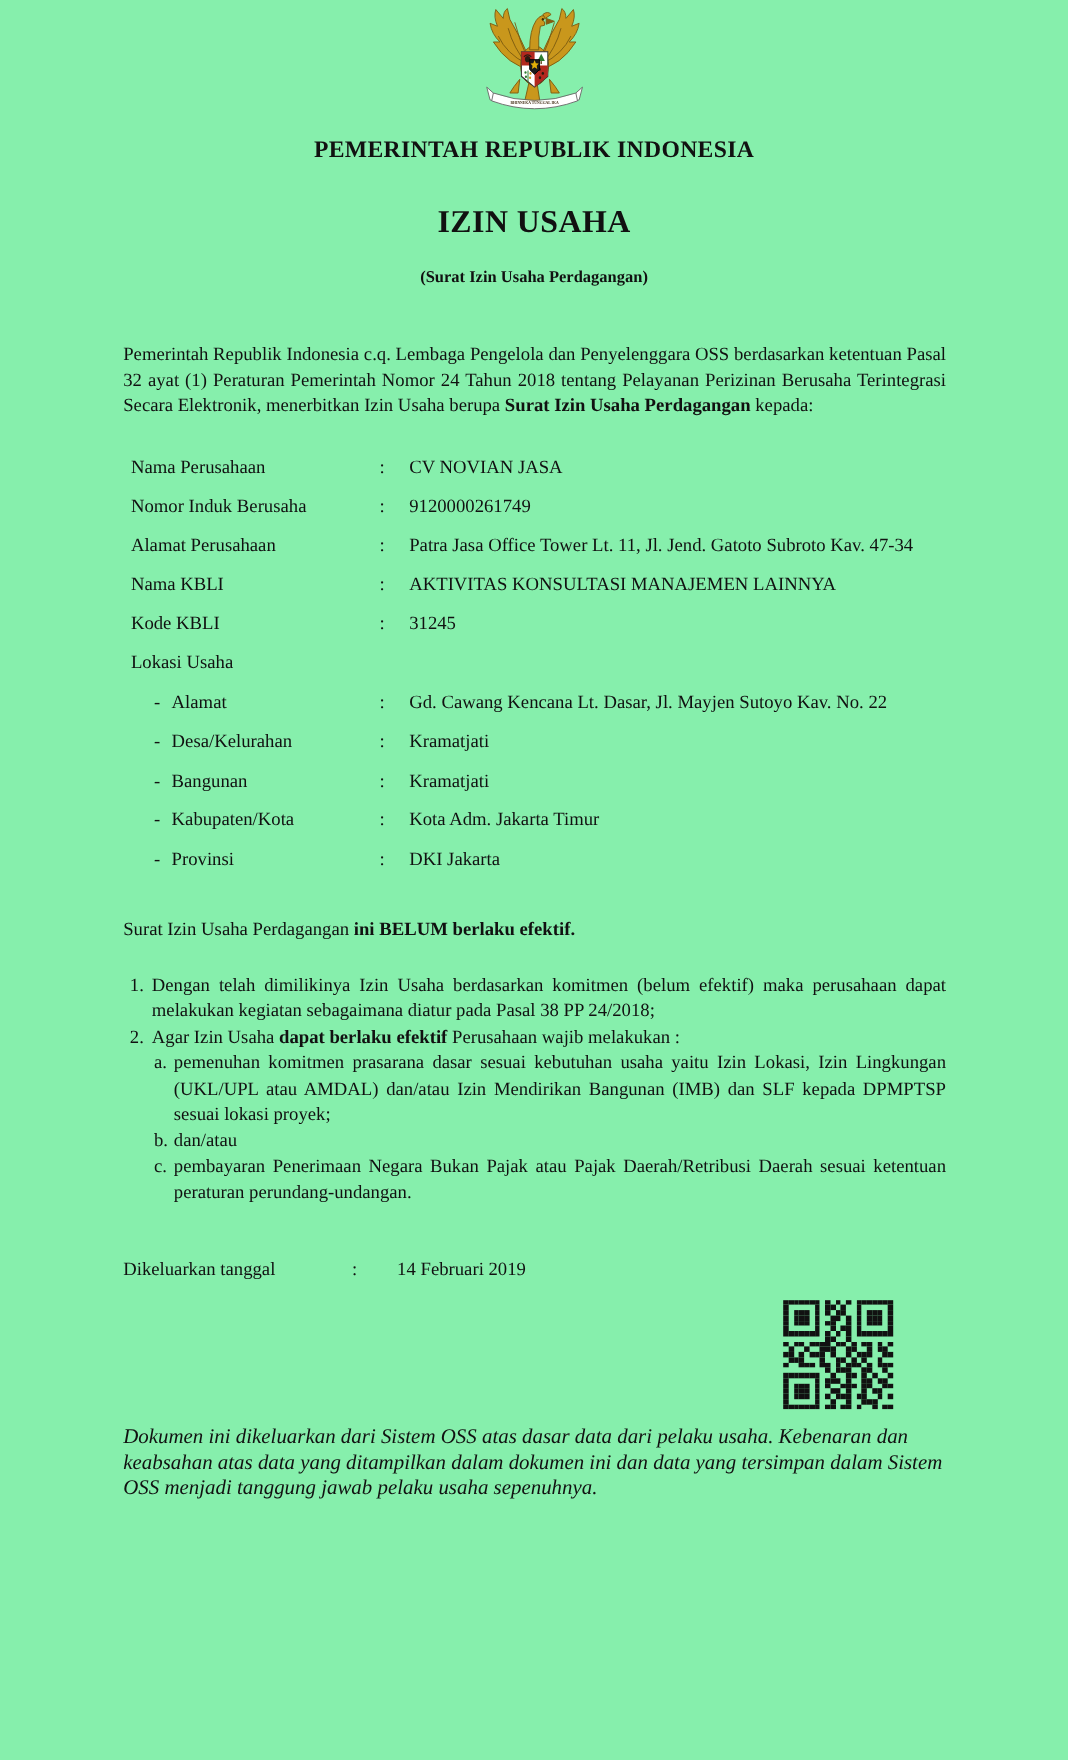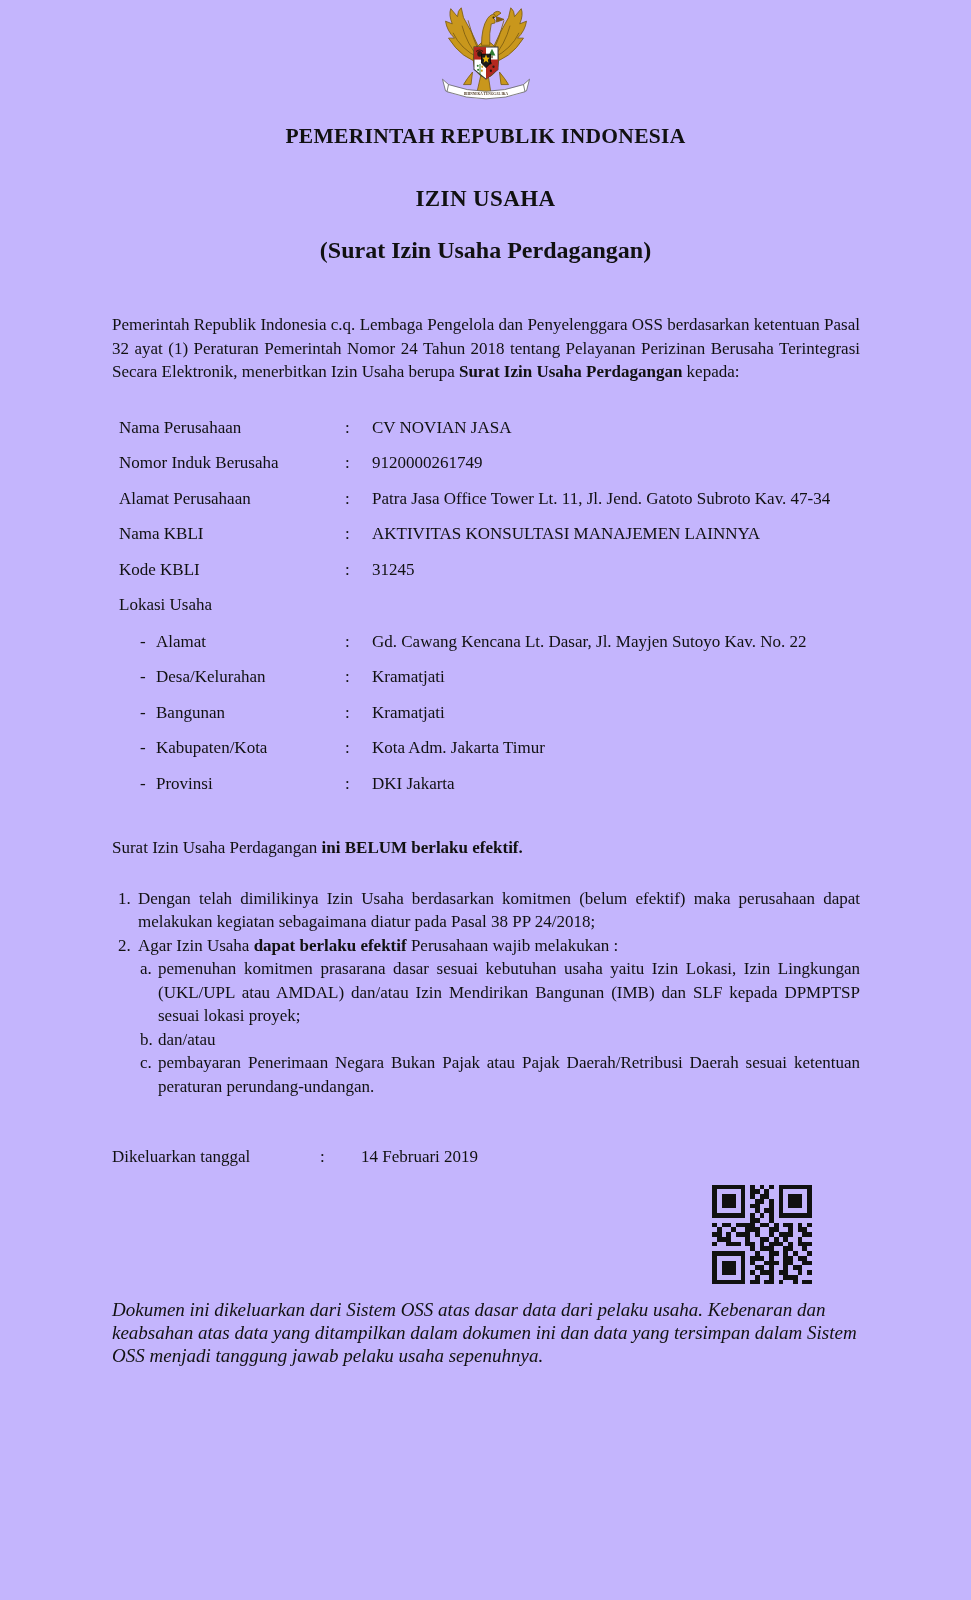--- a/index.html
+++ b/index.html
@@ -1,26 +1,26 @@
 <!DOCTYPE html>
 <html><head>
 <meta charset="utf-8">
 <style>
   * { margin:0; padding:0; box-sizing:border-box; }
   html,body { background:#ffffff; }
   body { font-family:"Liberation Serif", serif; color:#111; }
   .page {
-    width:971px; height:1600px; margin:0 auto; background:#c4b5fd;
+    width:971px; height:1600px; margin:0 auto; background:#86efac;
     position:relative; overflow:hidden;
   }
   .doc-header { text-align:center; padding-top:6px; }
   .emblem-wrap { height:102px; }
   .gov-title { font-size:21.5px; font-weight:bold; letter-spacing:0.3px; margin-top:16px; }
-  .doc-title { font-size:23px; font-weight:bold; margin-top:37px; letter-spacing:0.4px; }
-  .doc-subtitle { font-size:24px; font-weight:bold; margin-top:25px; }
+  .doc-title { font-size:29px; font-weight:bold; margin-top:37px; letter-spacing:0.4px; }
+  .doc-subtitle { font-size:15px; font-weight:bold; margin-top:25px; }
   .content { padding:0 111px 0 112px; font-size:17px; line-height:23.5px; }
   .intro { margin-top:49px; text-align:justify; }
   .fields { margin-top:32px; }
   .field-row { display:flex; margin:0 0 12px 7px;align-items:center; }
   .field-label { width:226px; flex:none; }
   .field-colon { width:27px; flex:none; }
   .field-value { flex:1; }
   .loc-heading { margin:0 0 13px 7px; }
   .loc-row { display:flex; margin:0 0 12px 28px; }
   .loc-dash { width:16px; flex:none; }

